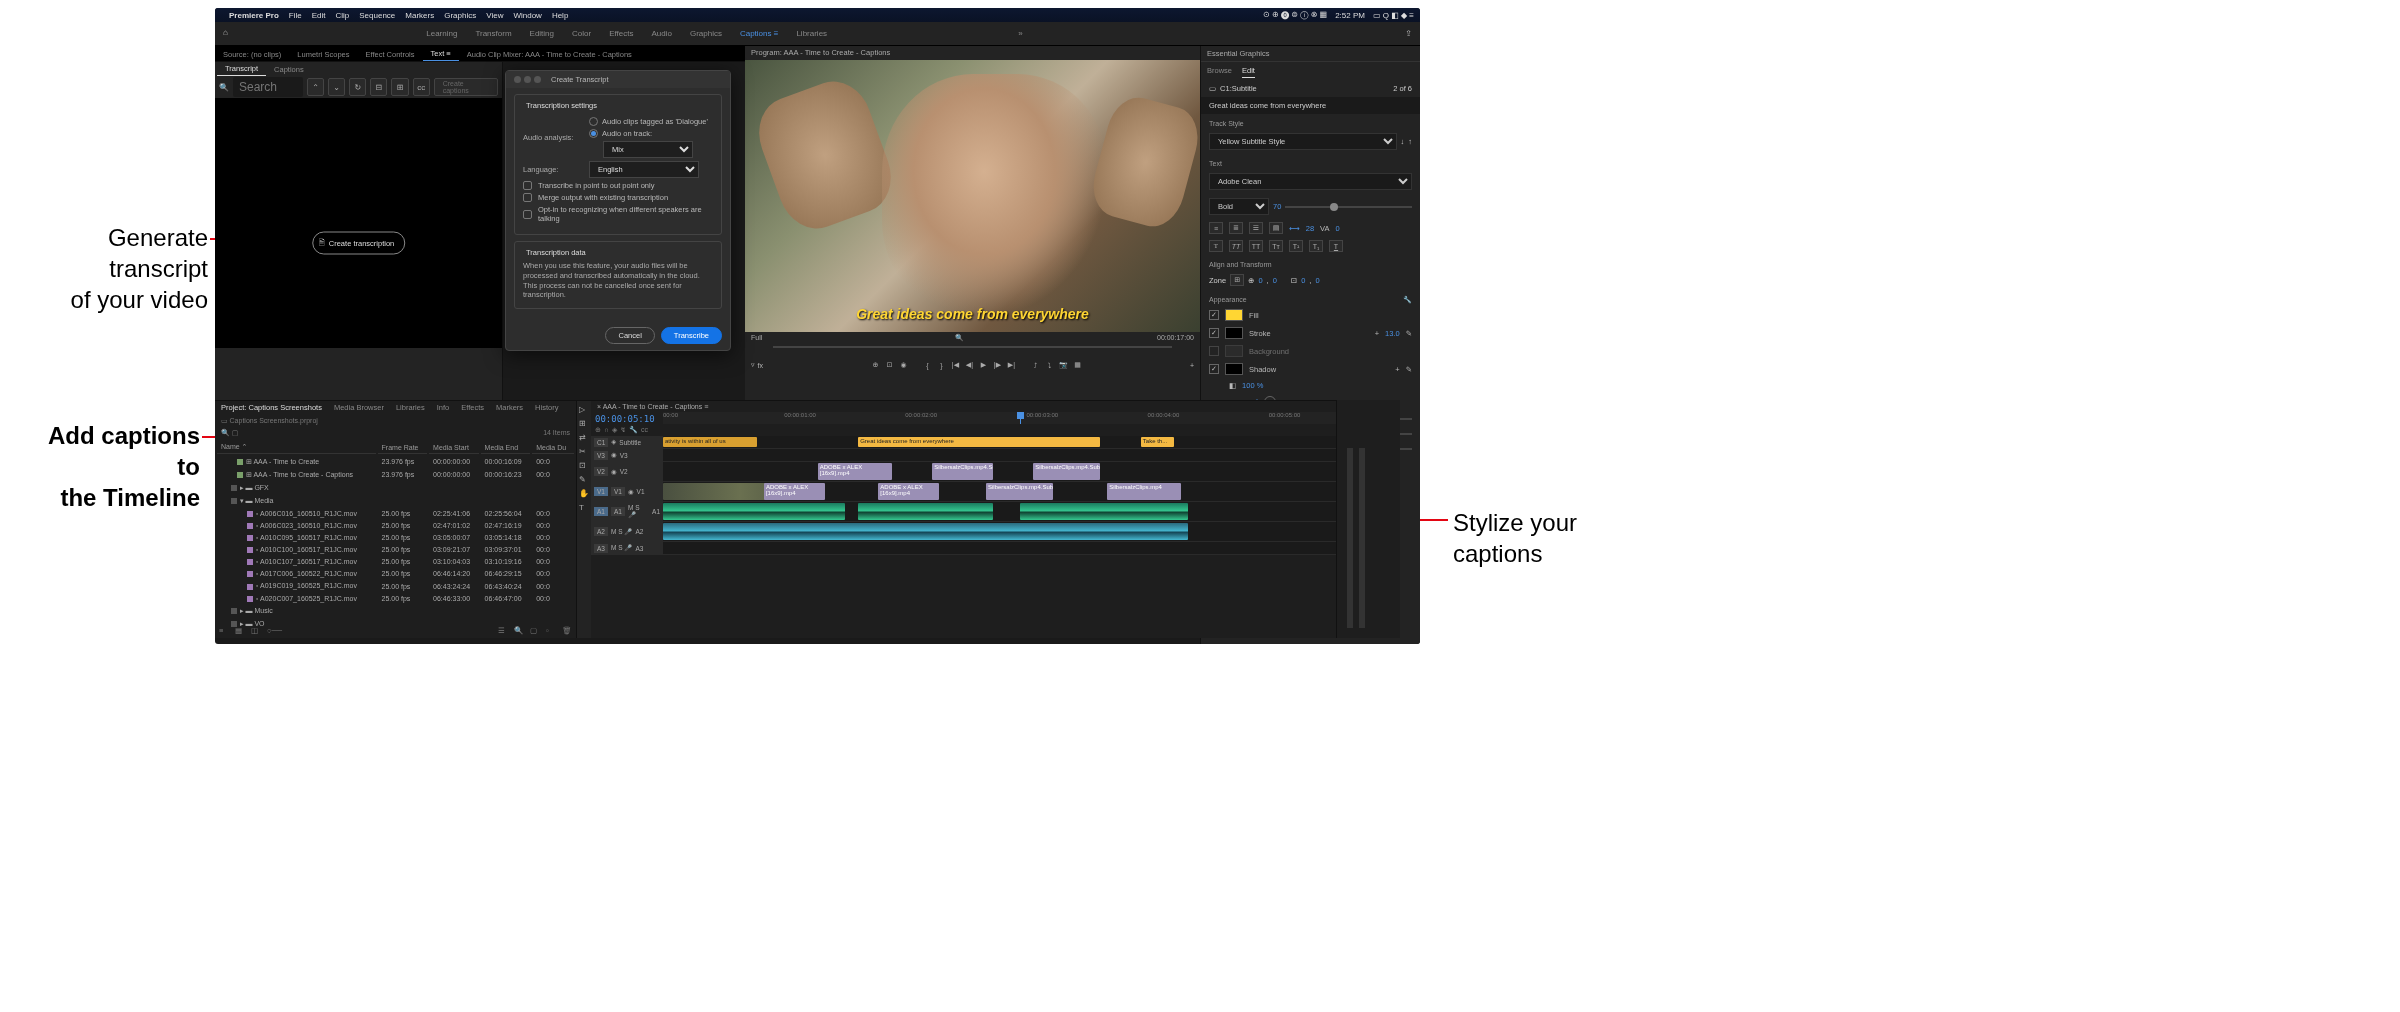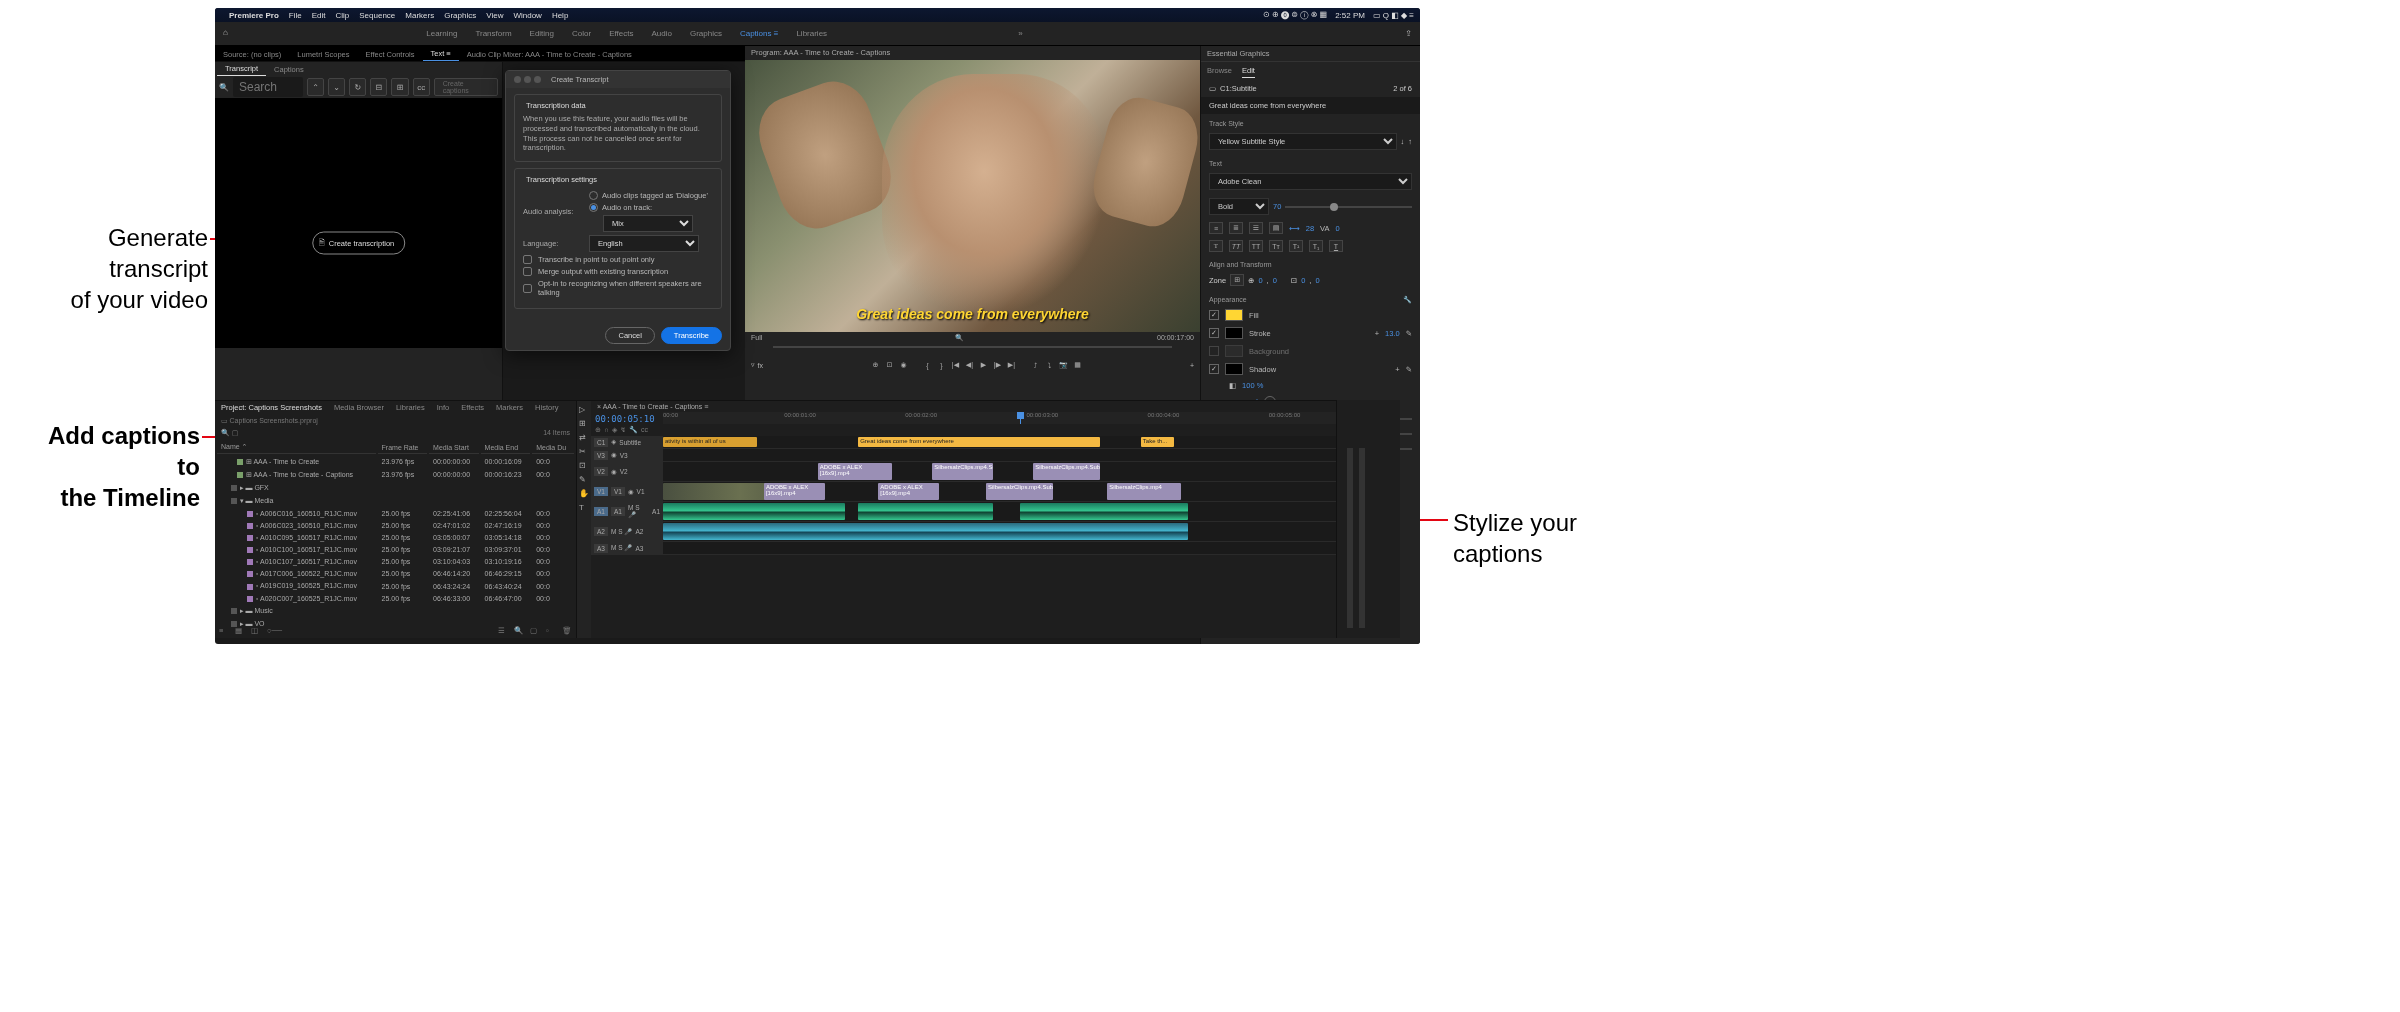--- a/index.html
+++ b/index.html
@@ -383,24 +383,20 @@
     <div class="dialog-title">
       <div class="traffic">
           <span></span>
           <span></span>
           <span></span>
         </div>
       <span>Create Transcript</span>
     </div>
     <div class="dialog-body">
       <div class="fieldset">
-        <div class="legend">Transcription data</div>
-        <div style="color:#aaa; line-height:1.3;">When you use this feature, your audio files will be processed and transcribed automatically in the cloud. This process can not be cancelled once sent for transcription.</div>
-      </div>
-      <div class="fieldset">
         <div class="legend">Transcription settings</div>
         <div class="field-row">
           <span class="label">Audio analysis:</span>
           <div style="flex:1;">
             <div style="display:flex; align-items:center; gap:4px; margin-bottom:3px;">
                 <span class="radio"></span>
                 <span>Audio clips tagged as 'Dialogue'</span>
               </div>
             <div style="display:flex; align-items:center; gap:4px;">
                 <span class="radio on"></span>
@@ -419,20 +415,24 @@
           </div>
         <div class="field-row">
             <span class="check"></span>
             <span>Merge output with existing transcription</span>
           </div>
         <div class="field-row">
             <span class="check"></span>
             <span>Opt-in to recognizing when different speakers are talking</span>
           </div>
       </div>
+      <div class="fieldset">
+        <div class="legend">Transcription data</div>
+        <div style="color:#aaa; line-height:1.3;">When you use this feature, your audio files will be processed and transcribed automatically in the cloud. This process can not be cancelled once sent for transcription.</div>
+      </div>
     </div>
     <div class="dlg-footer">
       <button class="dlg-btn">Cancel</button>
       <button class="dlg-btn primary">Transcribe</button>
     </div>
   </div>
 
   <div class="project-panel" style="position:absolute; left:0; top:392px; width:361px; height:238px;">
     <div class="proj-tabs" id="proj-tabs">
         <span class="pt active">Project: Captions Screenshots</span>

